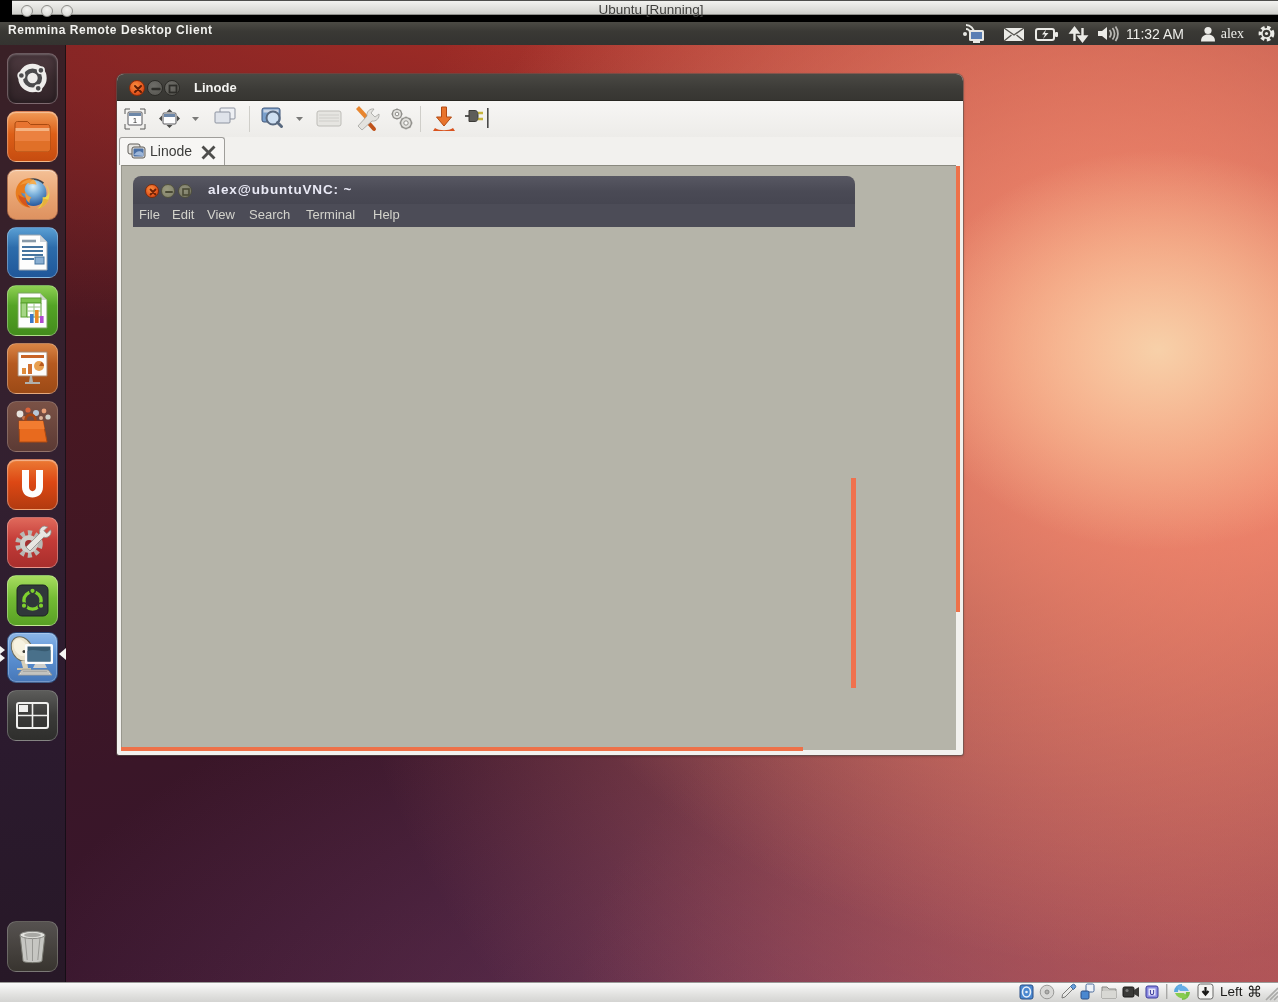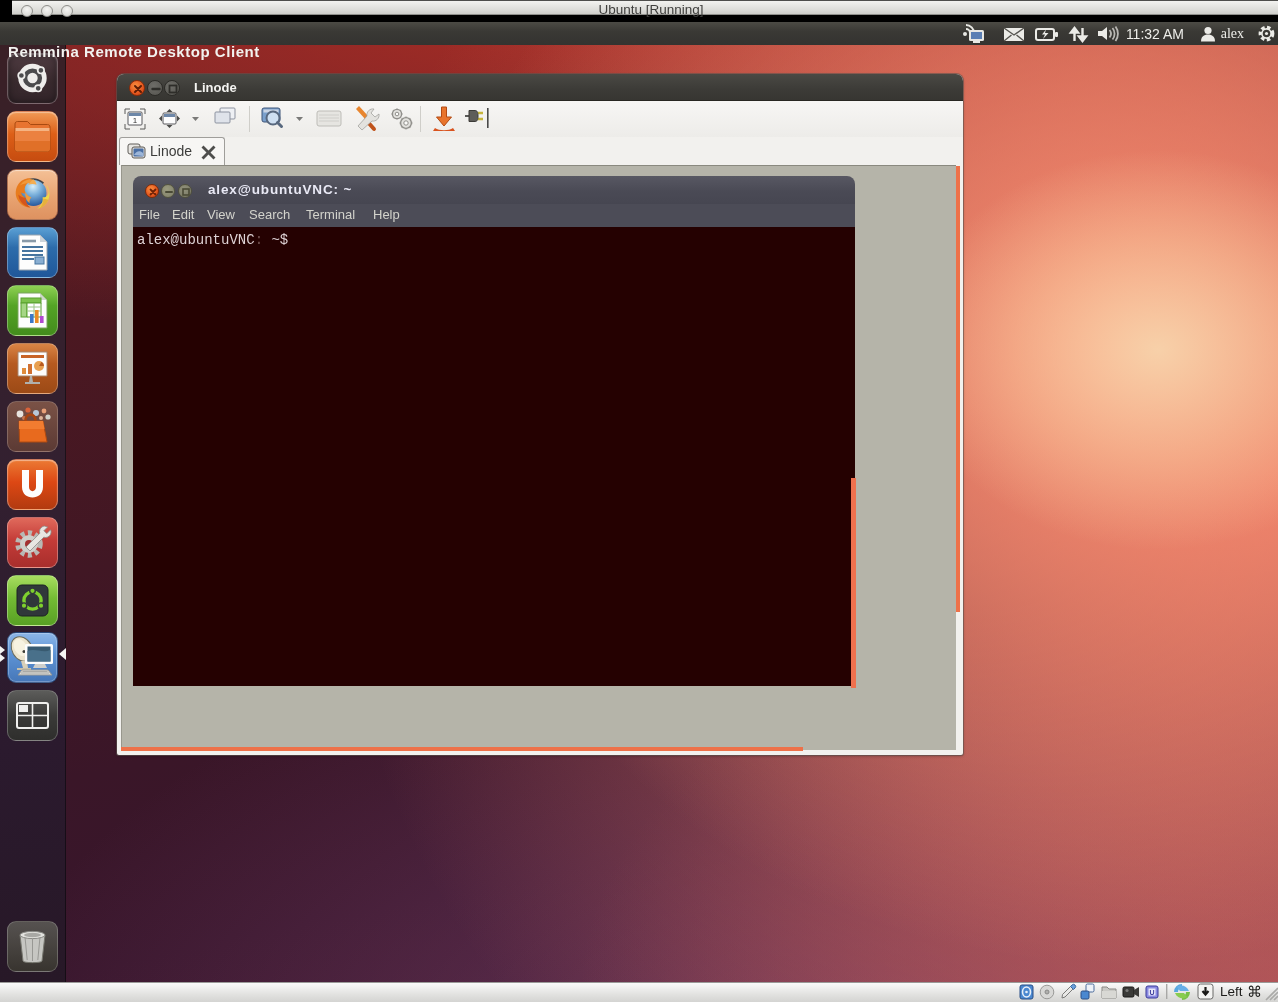--- a/index.html
+++ b/index.html
@@ -12,21 +12,21 @@
     background:linear-gradient(#f2f2f0, #dcdcd8 70%, #cfcfcb);
     border-bottom:1px solid #8f8f8b; }
   .maccirc { position:absolute; top:4px; width:12px; height:12px; border-radius:50%;
     border:1px solid #8e8e8a; background:radial-gradient(circle at 50% 35%, #f5f5f3, #d2d2ce); }
   #mactitle { position:absolute; top:1px; left:0; width:100%; text-align:center;
     font-size:13.5px; color:#3f3f3d; }
 
   
   #panel { left:0; top:22px; width:1278px; height:23px;
     background:linear-gradient(#4c4b45, #3a3935 40%, #343330); color:#fff; }
-  #paneltitle { position:absolute; left:8px; top:21px; font-size:15px; font-weight:bold; letter-spacing:.55px; color:#f2f2ef; }
+  #paneltitle { position:absolute; left:8px; top:1px; font-size:12px; font-weight:bold; letter-spacing:.55px; color:#f2f2ef; }
   .ptxt { position:absolute; top:4px; font-size:14px; color:#eeeeea; }
 
   
   #wall { left:0; top:45px; width:1278px; height:937px;
     background:
       radial-gradient(ellipse 250px 200px at 1158px 305px, rgba(247,212,172,.95) 0%, rgba(247,203,160,.5) 55%, rgba(247,203,160,0) 100%),
       radial-gradient(ellipse 680px 620px at 1120px 300px, rgba(252,143,114,1) 0%, rgba(252,143,114,0) 100%),
       radial-gradient(ellipse 950px 900px at 1278px 430px, rgba(232,120,100,.9) 0%, rgba(232,120,100,0) 100%),
       radial-gradient(ellipse 1340px 340px at 600px -40px, rgba(172,47,39,.97) 0%, rgba(172,47,39,0) 100%),
       radial-gradient(ellipse 700px 420px at 1278px 950px, rgba(198,85,90,.5) 0%, rgba(198,85,90,0) 100%),
@@ -214,23 +214,20 @@
       <div class="txt">alex@ubuntuVNC: ~</div>
     </div>
     <div id="tmenu">
       <span style="left:6px;">File</span>
         <span style="left:39px;">Edit</span>
         <span style="left:74px;">View</span>
         <span style="left:116px;">Search</span>
         <span style="left:173px;">Terminal</span>
         <span style="left:240px;">Help</span>
     </div>
-    <div id="tbody">
-        <span style="position:absolute; left:4px; top:5px;">alex@ubuntuVNC<span style="color:#70504f;">:</span> ~$</span>
-      </div>
     <div class="osb" style="left:718px; top:302px; width:4.5px; height:210px; background:#f0714e;"></div>
   </div>
 
   <div id="launcher" class="abs">
 
     <div class="tile" style="top:8px; background:linear-gradient(#503c42,#3a2b2f 55%,#33252a); border:1px solid rgba(210,190,195,.35); box-shadow:inset 0 1px 2px rgba(255,255,255,.25), inset 0 0 8px rgba(0,0,0,.45);">
       <svg width="49" height="49" viewBox="0 0 49 49">
         <circle cx="24.5" cy="24" r="14.2" fill="#eeedeb"></circle>
         <circle cx="24.5" cy="24" r="7.4" fill="none" stroke="#4b4b4d" stroke-width="4.4"></circle>
         <g fill="#4b4b4d" stroke="#eeedeb" stroke-width="1.7">

